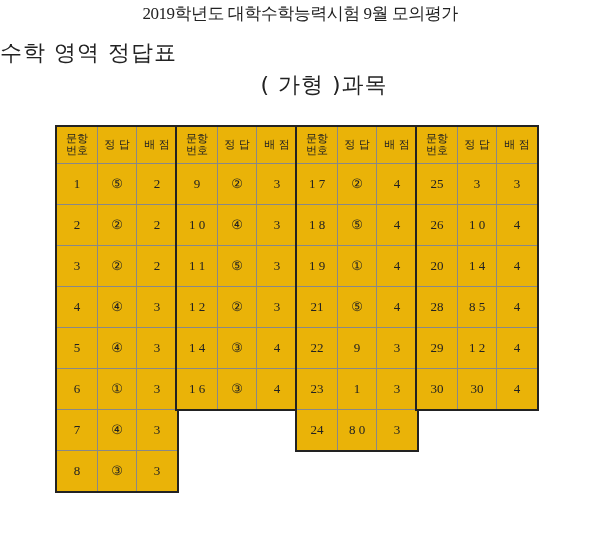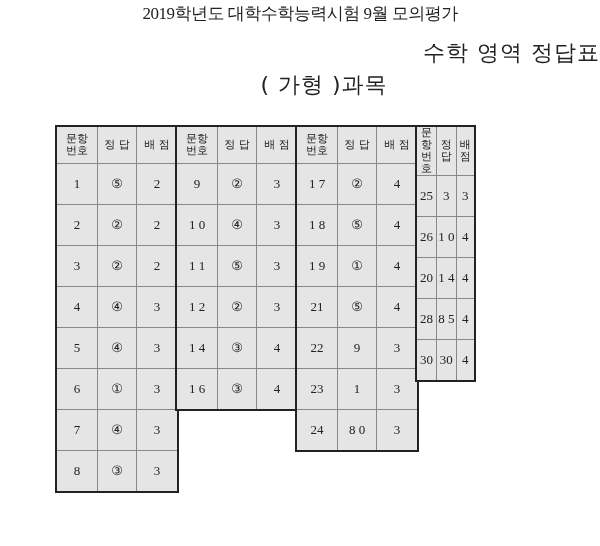--- a/index.html
+++ b/index.html
@@ -5,42 +5,42 @@
     html, body {
       margin: 0;
       padding: 0;
       background: #ffffff;
       width: 600px;
       height: 546px;
       overflow: hidden;
       font-family: "DejaVu Serif", "Liberation Serif", serif;
       color: #222;
     }
-    .page { position: relative; width: 476px; height: 546px; }
+    .page { position: relative; width: 600px; height: 546px; }
     .title1 {
       position: absolute; top: 2px; left: 0; width: 600px;
       text-align: center; font-size: 17px; letter-spacing: -0.5px;
       font-family: "Liberation Serif", "DejaVu Serif", serif;
     }
     .title2 {
       position: absolute; top: 38px; left: 0; width: 600px;
-      text-align: right; font-size: 22px; letter-spacing: 1px;
+      text-align: left; font-size: 22px; letter-spacing: 1px;
       font-family: "DejaVu Sans", sans-serif;
     }
     .title3 {
       position: absolute; top: 70px; left: 0; width: 600px;
       text-align: center; font-size: 22px; letter-spacing: 1px;
       font-family: "DejaVu Sans", sans-serif;
       margin-left: 24px;
     }
     .group {
       position: absolute; top: 125px;
       border: 2px solid #222;
       border-collapse: collapse;
-      background: #e5e5e5;
+      background: #eab308;
     }
     .group table { border-collapse: collapse; }
     .group td {
       border: 1px solid #888;
       text-align: center; vertical-align: middle;
       font-size: 13px; padding: 0;
       font-family: "Liberation Serif", "DejaVu Serif", serif;
     }
     .group tr:first-child td { border-top: none; }
     .group tr:last-child td { border-bottom: none; }
@@ -227,20 +227,25 @@
             <td>20</td>
             <td>1 4</td>
             <td>4</td>
           </tr>
       <tr class="row">
             <td>28</td>
             <td>8 5</td>
             <td>4</td>
           </tr>
       <tr class="row">
+            <td>29</td>
+            <td>1 2</td>
+            <td>4</td>
+          </tr>
+      <tr class="row">
             <td>30</td>
             <td>30</td>
             <td>4</td>
           </tr>
     </tbody>
       </table>
   </div>
 </div>
 
 </body></html>

